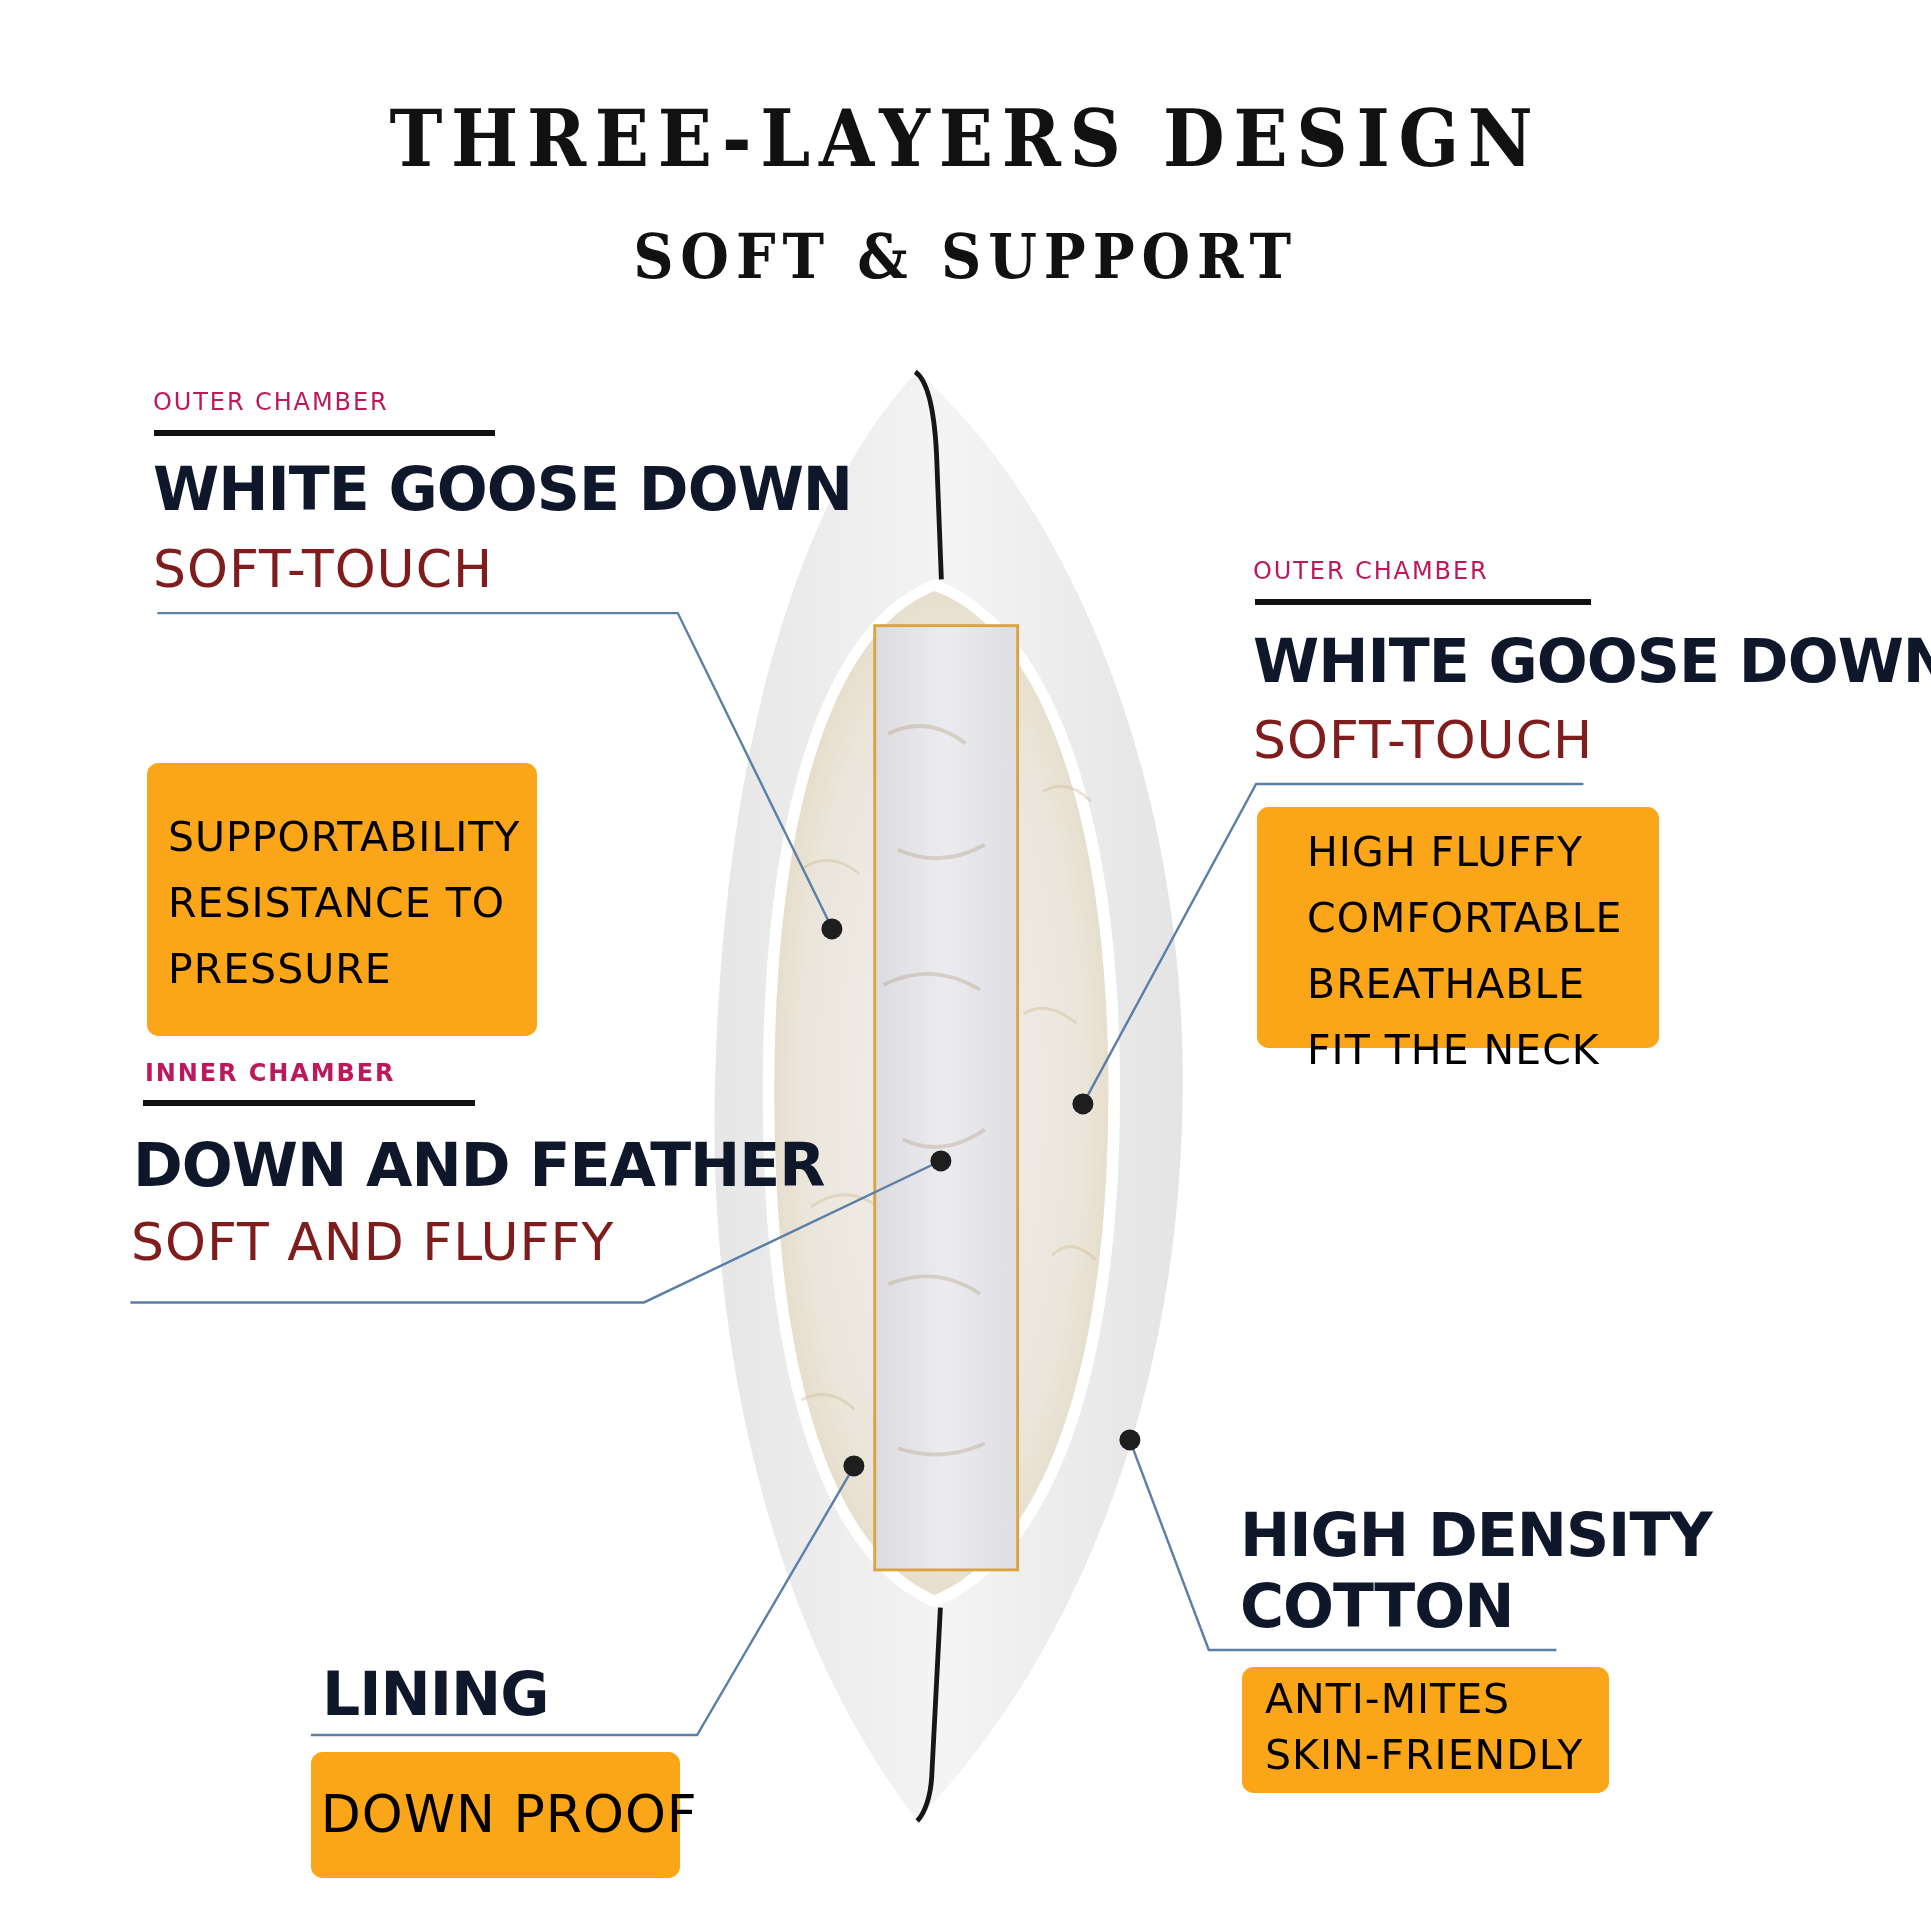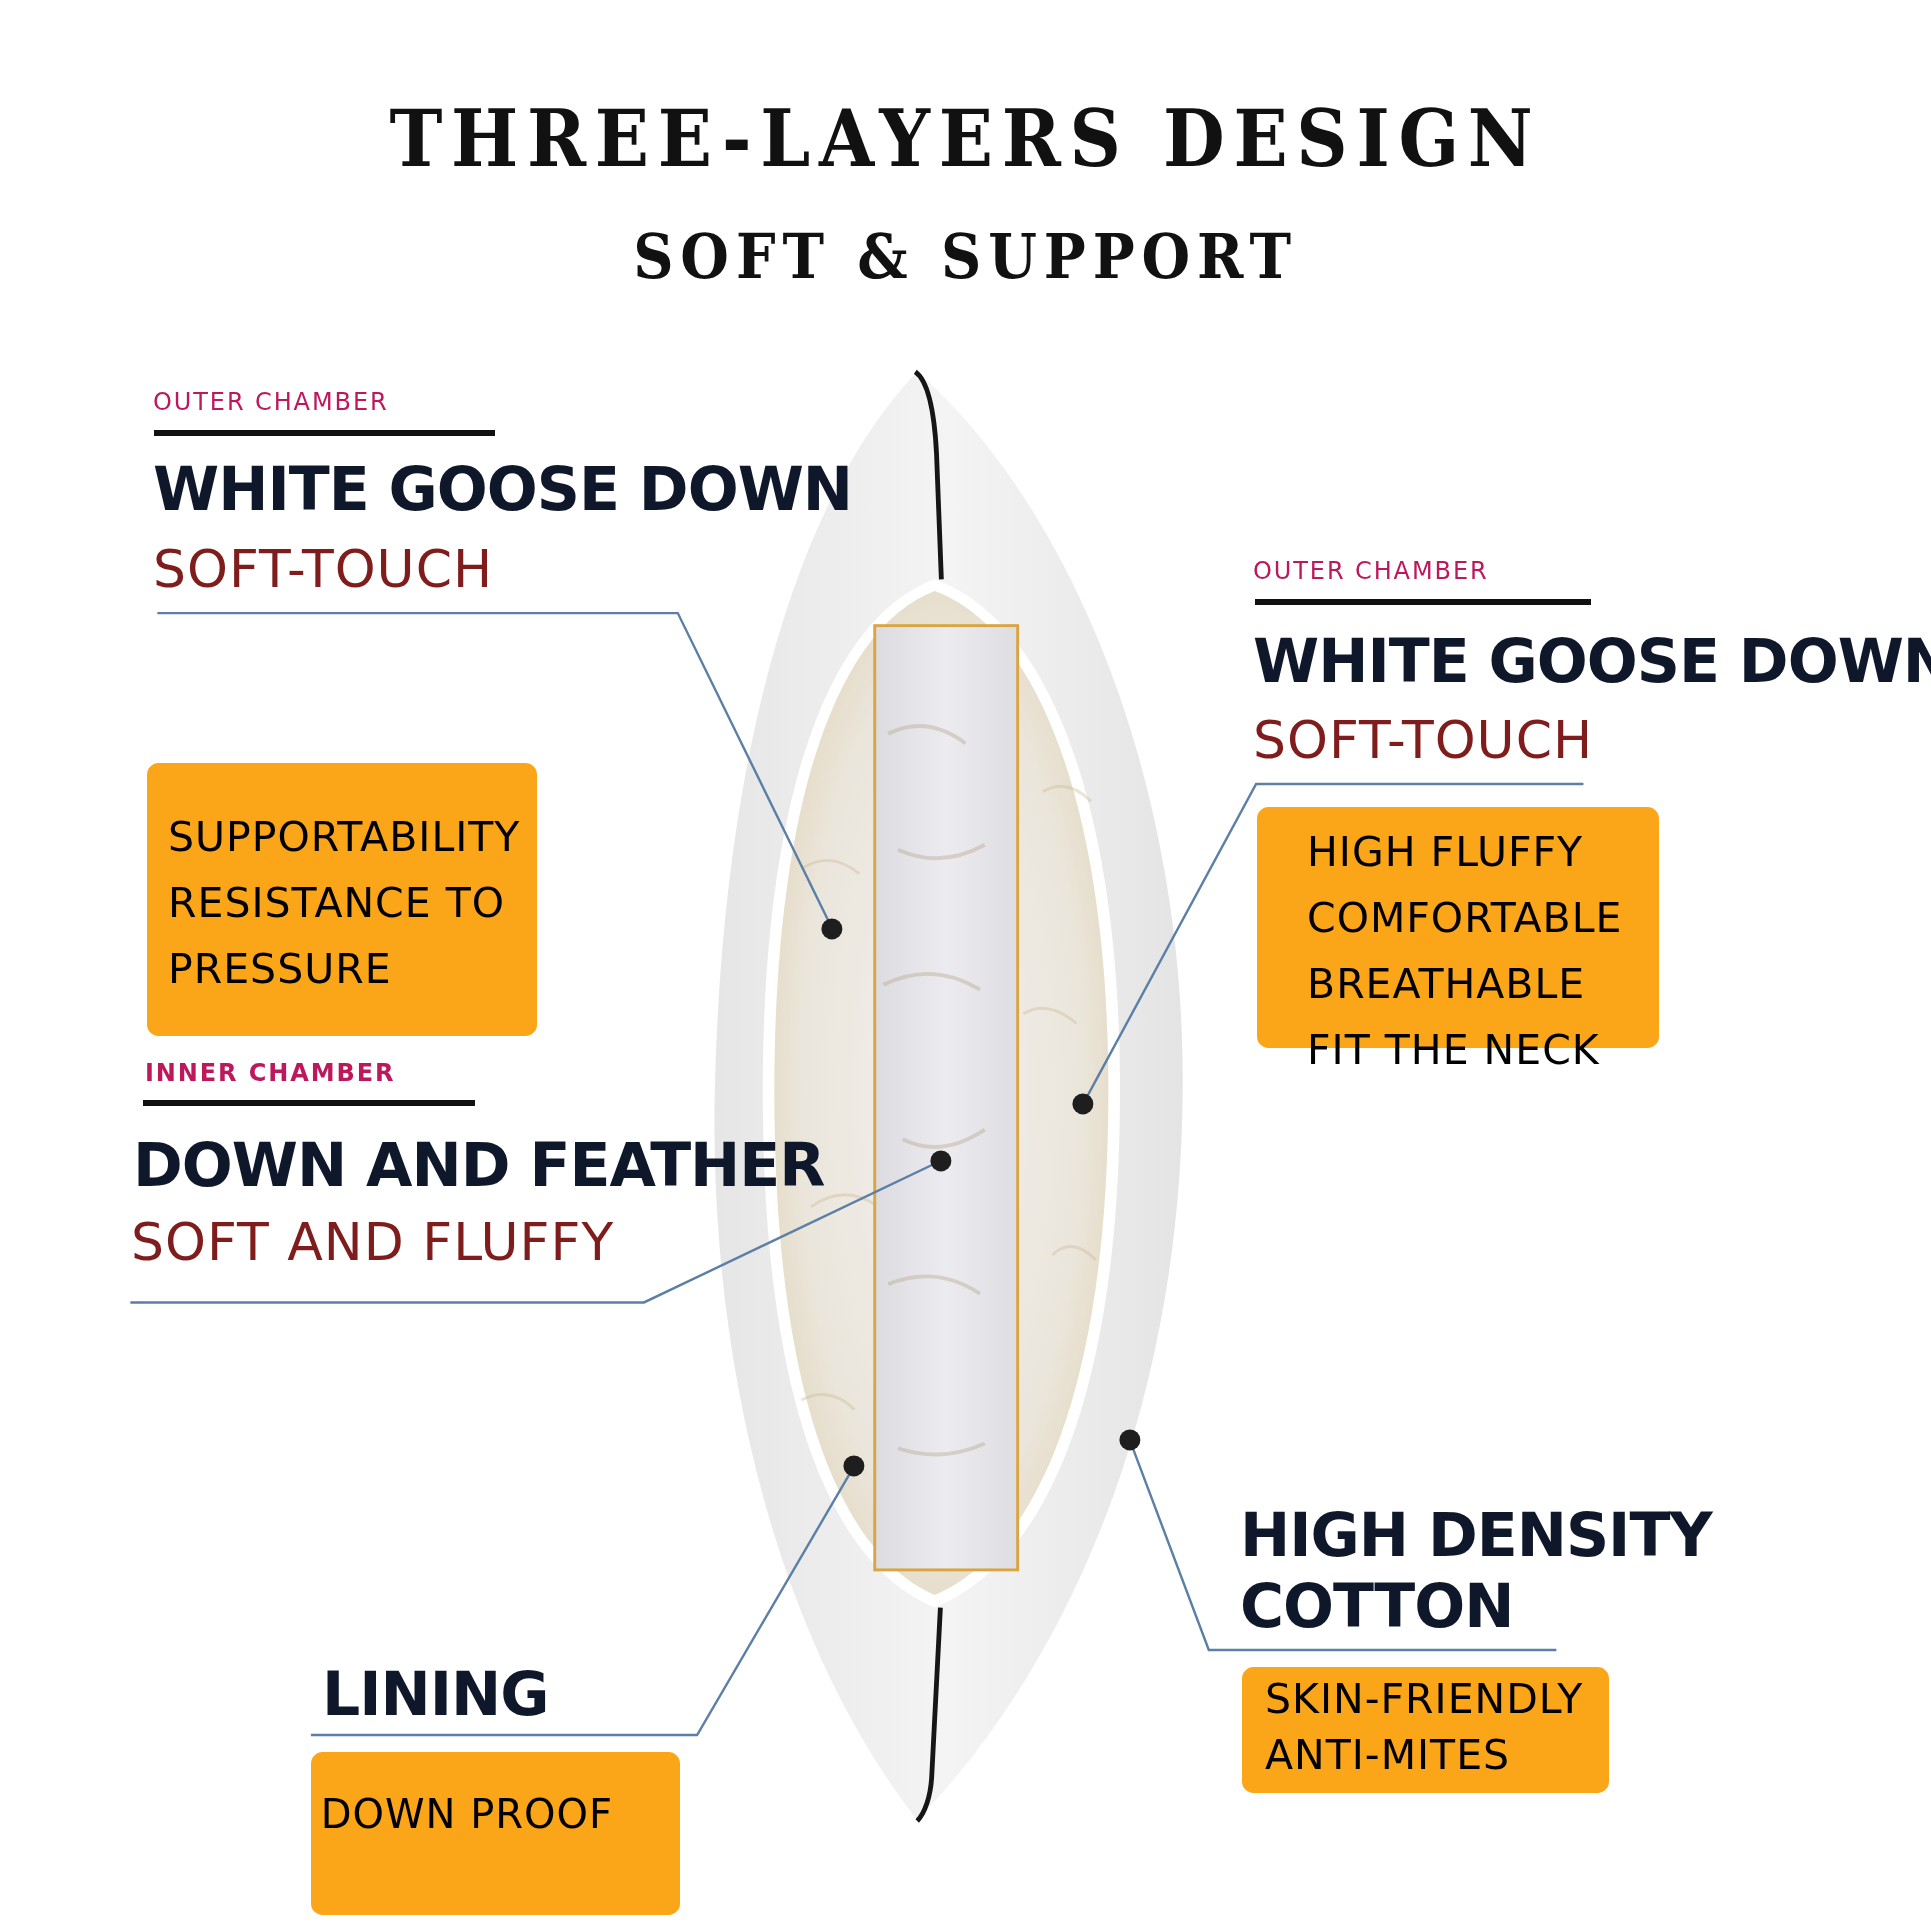--- a/index.html
+++ b/index.html
@@ -106,25 +106,25 @@
 <div class="abs big" style="left:1253px; top:626px;">WHITE GOOSE DOWN</div>
 <div class="abs sub" style="left:1253px; top:710px;">SOFT-TOUCH</div>
 <div class="abs badge" style="left:1257px; top:807px; width:402px; height:241px; background:#FBA518; padding:11.6px 0 0 50px;">
   <div>HIGH FLUFFY</div>
   <div>COMFORTABLE</div>
   <div>BREATHABLE</div>
   <div>FIT THE NECK</div>
 </div>
 
 <div class="abs big" style="left:322px; top:1659px;">LINING</div>
-<div class="abs badge" style="left:311px; top:1752px; width:369px; height:163px; background:#FBA518; padding:29px 0 0 9.7px; font-size:40px;">
+<div class="abs badge" style="left:311px; top:1752px; width:369px; height:126px; background:#FBA518; padding:29px 0 0 9.7px; font-size:52px;">
   <div>DOWN PROOF</div>
 </div>
 
 <div class="abs big" style="left:1240px; top:1500px; line-height:71px;">
   <div>HIGH DENSITY</div>
   <div>COTTON</div>
 </div>
 <div class="abs badge" style="left:1242px; top:1667px; width:367px; height:126px; background:#FBA518; padding:3.9px 0 0 23px; line-height:56px;">
+  <div>ANTI-MITES</div>
   <div>SKIN-FRIENDLY</div>
-  <div>ANTI-MITES</div>
 </div>
 
 
 </body></html>

